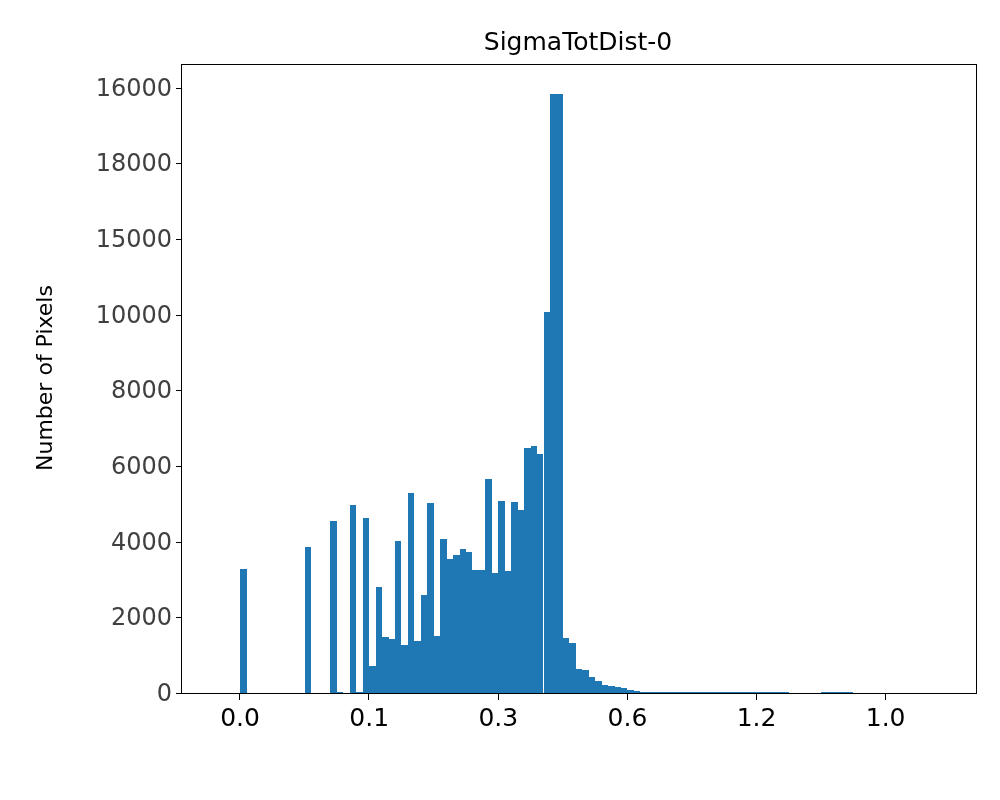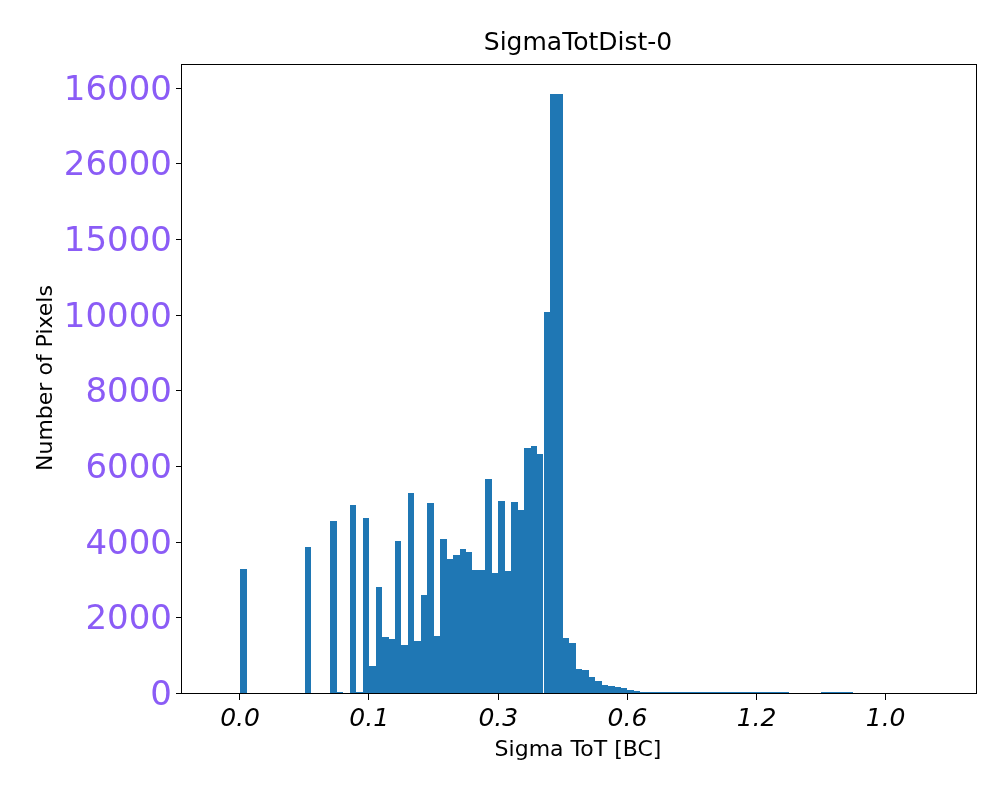--- a/index.html
+++ b/index.html
@@ -62,22 +62,22 @@
     left: -6.5px;
     width: 6.5px;
     height: 0;
     border-top: 1.6px solid #000000;
   }
   .ytick-label {
     position: absolute;
     right: 100%;
     margin-right: 10px;
     transform: translateY(-50%);
-    font-size: 34px;
-    color: #8b5cf6;
+    font-size: 24px;
+    color: #404040;
     white-space: nowrap;
     text-align: right;
     line-height: 25px;
   }
   .ytick {
     position: absolute;
     left: 0;
     width: 0;
     height: 0;
   }
@@ -97,21 +97,20 @@
     border-left: 1.6px solid #000000;
   }
   .xtick-label {
     position: absolute;
     top: 11px;
     transform: translateX(-50%);
     font-size: 25px;
     color: #000000;
     white-space: nowrap;
     line-height: 28px;
-    font-style: italic;
   }
   #xlabel {
     position: absolute;
     left: 181px;
     width: 794px;
     top: 736px;
     text-align: center;
     font-size: 22px;
     color: #000000;
     white-space: nowrap;
@@ -240,21 +239,21 @@
         <div class="ytick" style="top: 249.69px;">
           <div class="ytick-mark"></div>
           <div class="ytick-label">10000</div>
         </div>
         <div class="ytick" style="top: 174.02px;">
           <div class="ytick-mark"></div>
           <div class="ytick-label">15000</div>
         </div>
         <div class="ytick" style="top: 98.36px;">
           <div class="ytick-mark"></div>
-          <div class="ytick-label">26000</div>
+          <div class="ytick-label">18000</div>
         </div>
         <div class="ytick" style="top: 22.7px;">
           <div class="ytick-mark"></div>
           <div class="ytick-label">16000</div>
         </div>
       </div>
     <div id="xtick-container">
         <div class="xtick" style="left: 58.1px;">
           <div class="xtick-mark"></div>
           <div class="xtick-label">0.0</div>
@@ -275,16 +274,15 @@
           <div class="xtick-mark"></div>
           <div class="xtick-label">1.2</div>
         </div>
         <div class="xtick" style="left: 703.63px;">
           <div class="xtick-mark"></div>
           <div class="xtick-label">1.0</div>
         </div>
       </div>
   </div>
 
-  <div id="xlabel">Sigma ToT [BC]</div>
   <div id="ylabel">Number of Pixels</div>
 
 </div>
 
 </body></html>

